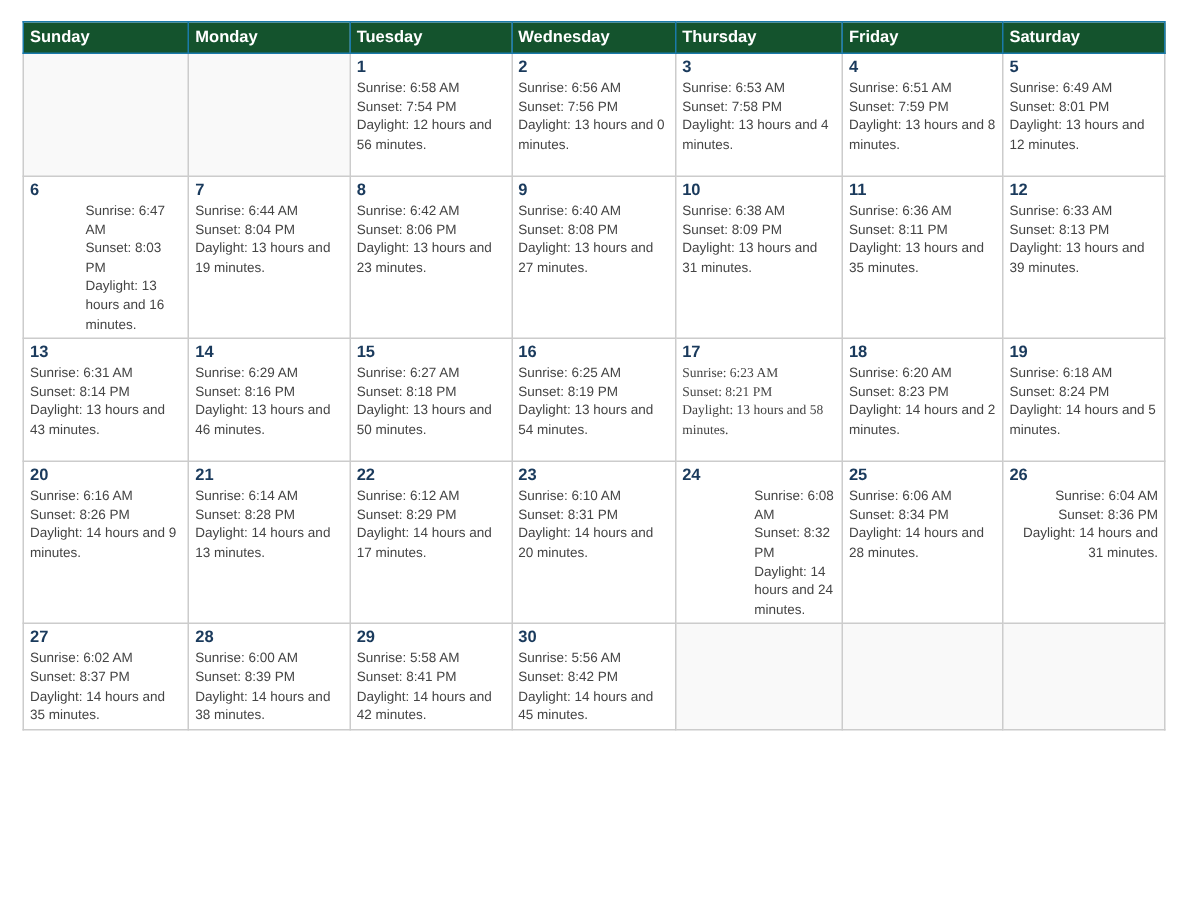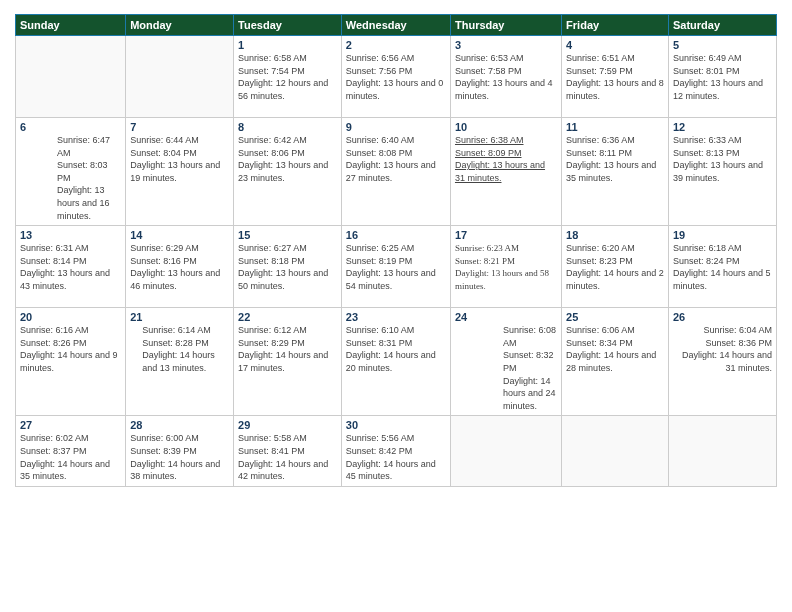--- a/index.html
+++ b/index.html
@@ -168,21 +168,21 @@
 Daylight: 13 hours and 23 minutes.</div>
           </td>
           <td>
             <div class="day-num">9</div>
             <div class="day-info" style="white-space: pre-line;">Sunrise: 6:40 AM
 Sunset: 8:08 PM
 Daylight: 13 hours and 27 minutes.</div>
           </td>
           <td>
             <div class="day-num">10</div>
-            <div class="day-info" style="white-space: pre-line; text-decoration: underline;">Sunrise: 6:38 AM
+            <div class="day-info" style="white-space: pre-line;">Sunrise: 6:38 AM
 Sunset: 8:09 PM
 Daylight: 13 hours and 31 minutes.</div>
           </td>
           <td>
             <div class="day-num">11</div>
             <div class="day-info" style="white-space: pre-line;">Sunrise: 6:36 AM
 Sunset: 8:11 PM
 Daylight: 13 hours and 35 minutes.</div>
           </td>
           <td>
@@ -238,21 +238,21 @@
         </tr>
         <tr>
           <td>
             <div class="day-num">20</div>
             <div class="day-info" style="white-space: pre-line;">Sunrise: 6:16 AM
 Sunset: 8:26 PM
 Daylight: 14 hours and 9 minutes.</div>
           </td>
           <td>
             <div class="day-num">21</div>
-            <div class="day-info" style="white-space: pre-line; margin-left: 12px;">Sunrise: 6:14 AM
+            <div class="day-info" style="white-space: pre-line;">Sunrise: 6:14 AM
 Sunset: 8:28 PM
 Daylight: 14 hours and 13 minutes.</div>
           </td>
           <td>
             <div class="day-num">22</div>
             <div class="day-info" style="white-space: pre-line;">Sunrise: 6:12 AM
 Sunset: 8:29 PM
 Daylight: 14 hours and 17 minutes.</div>
           </td>
           <td>

